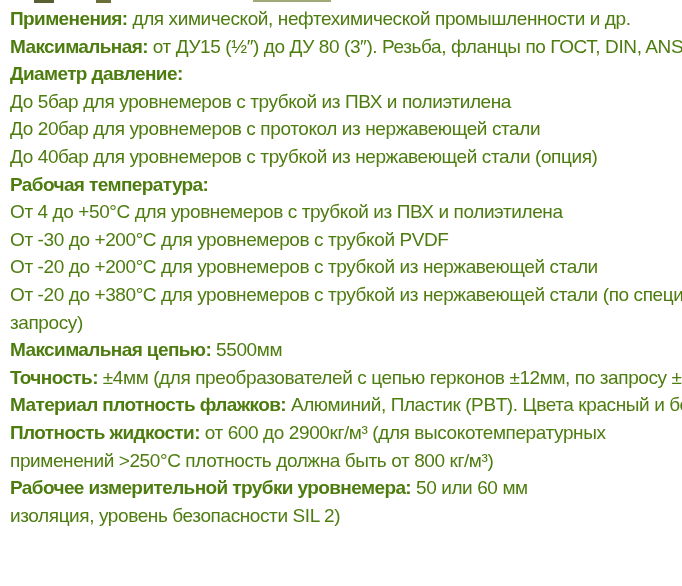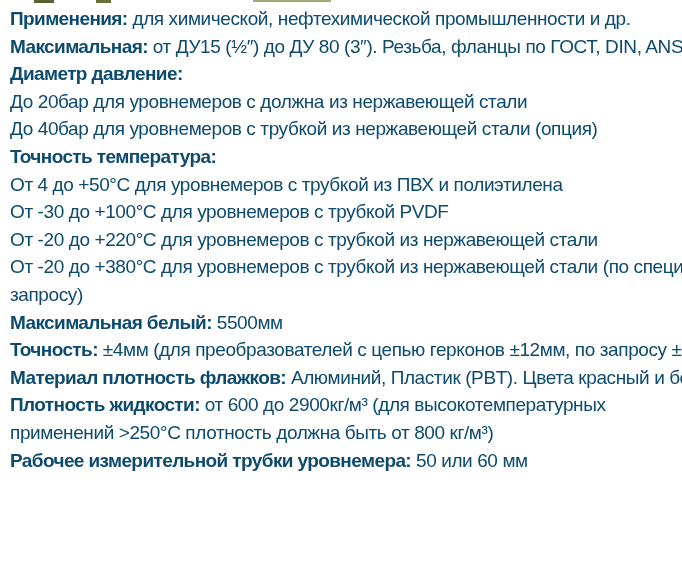--- a/index.html
+++ b/index.html
@@ -14,21 +14,21 @@
     position: relative;
   }
   .doc {
     position: absolute;
     top: 5px;
     left: 10px;
     right: 4px;
     font-family: "Liberation Sans", sans-serif;
     font-size: 19px;
     line-height: 27.6px;
-    color: #0c4a6e;
+    color: #4d7c0f;
     letter-spacing: -0.4px;
   }
   .doc p {
     margin: 0;
     padding: 0;
     white-space: nowrap;
   }
   .lbl {
     font-weight: 700;
     letter-spacing: -0.6px;
@@ -58,27 +58,29 @@
 <div class="top-clip">
   <span class="frag f1"></span>
   <span class="frag f2"></span>
   <span class="frag f3"></span>
 </div>
 
 <div class="doc">
   <p class="line"><b class="lbl">Применения:</b><span> для химической, нефтехимической промышленности и др.</span></p>
   <p class="line"><b class="lbl">Максимальная:</b><span> от ДУ15 (½″) до ДУ 80 (3″). Резьба, фланцы по ГОСТ, DIN, ANSI, JIS</span></p>
   <p class="line"><b class="lbl">Диаметр давление:</b><span></span></p>
-  <p class="line"><b class="lbl"></b><span>До 20бар для уровнемеров с должна из нержавеющей стали</span></p>
+  <p class="line"><b class="lbl"></b><span>До 5бар для уровнемеров с трубкой из ПВХ и полиэтилена</span></p>
+  <p class="line"><b class="lbl"></b><span>До 20бар для уровнемеров с протокол из нержавеющей стали</span></p>
   <p class="line"><b class="lbl"></b><span>До 40бар для уровнемеров с трубкой из нержавеющей стали (опция)</span></p>
-  <p class="line"><b class="lbl">Точность температура:</b><span></span></p>
+  <p class="line"><b class="lbl">Рабочая температура:</b><span></span></p>
   <p class="line"><b class="lbl"></b><span>От 4 до +50°С для уровнемеров с трубкой из ПВХ и полиэтилена</span></p>
-  <p class="line"><b class="lbl"></b><span>От -30 до +100°С для уровнемеров с трубкой PVDF</span></p>
-  <p class="line"><b class="lbl"></b><span>От -20 до +220°С для уровнемеров с трубкой из нержавеющей стали</span></p>
+  <p class="line"><b class="lbl"></b><span>От -30 до +200°С для уровнемеров с трубкой PVDF</span></p>
+  <p class="line"><b class="lbl"></b><span>От -20 до +200°С для уровнемеров с трубкой из нержавеющей стали</span></p>
   <p class="line"><b class="lbl"></b><span>От -20 до +380°С для уровнемеров с трубкой из нержавеющей стали (по специальному</span></p>
   <p class="line"><b class="lbl"></b><span>запросу)</span></p>
-  <p class="line"><b class="lbl">Максимальная белый:</b><span> 5500мм</span></p>
+  <p class="line"><b class="lbl">Максимальная цепью:</b><span> 5500мм</span></p>
   <p class="line"><b class="lbl">Точность:</b><span> ±4мм (для преобразователей с цепью герконов ±12мм, по запросу ±6мм)</span></p>
   <p class="line"><b class="lbl">Материал плотность флажков:</b><span> Алюминий, Пластик (PBT). Цвета красный и белый</span></p>
   <p class="line"><b class="lbl">Плотность жидкости:</b><span> от 600 до 2900кг/м³ (для высокотемпературных</span></p>
   <p class="line"><b class="lbl"></b><span>применений &gt;250°С плотность должна быть от 800 кг/м³)</span></p>
   <p class="line"><b class="lbl">Рабочее измерительной трубки уровнемера:</b><span> 50 или 60 мм</span></p>
+  <p class="line"><b class="lbl"></b><span>изоляция, уровень безопасности SIL 2)</span></p>
 </div>
 
 </body></html>

